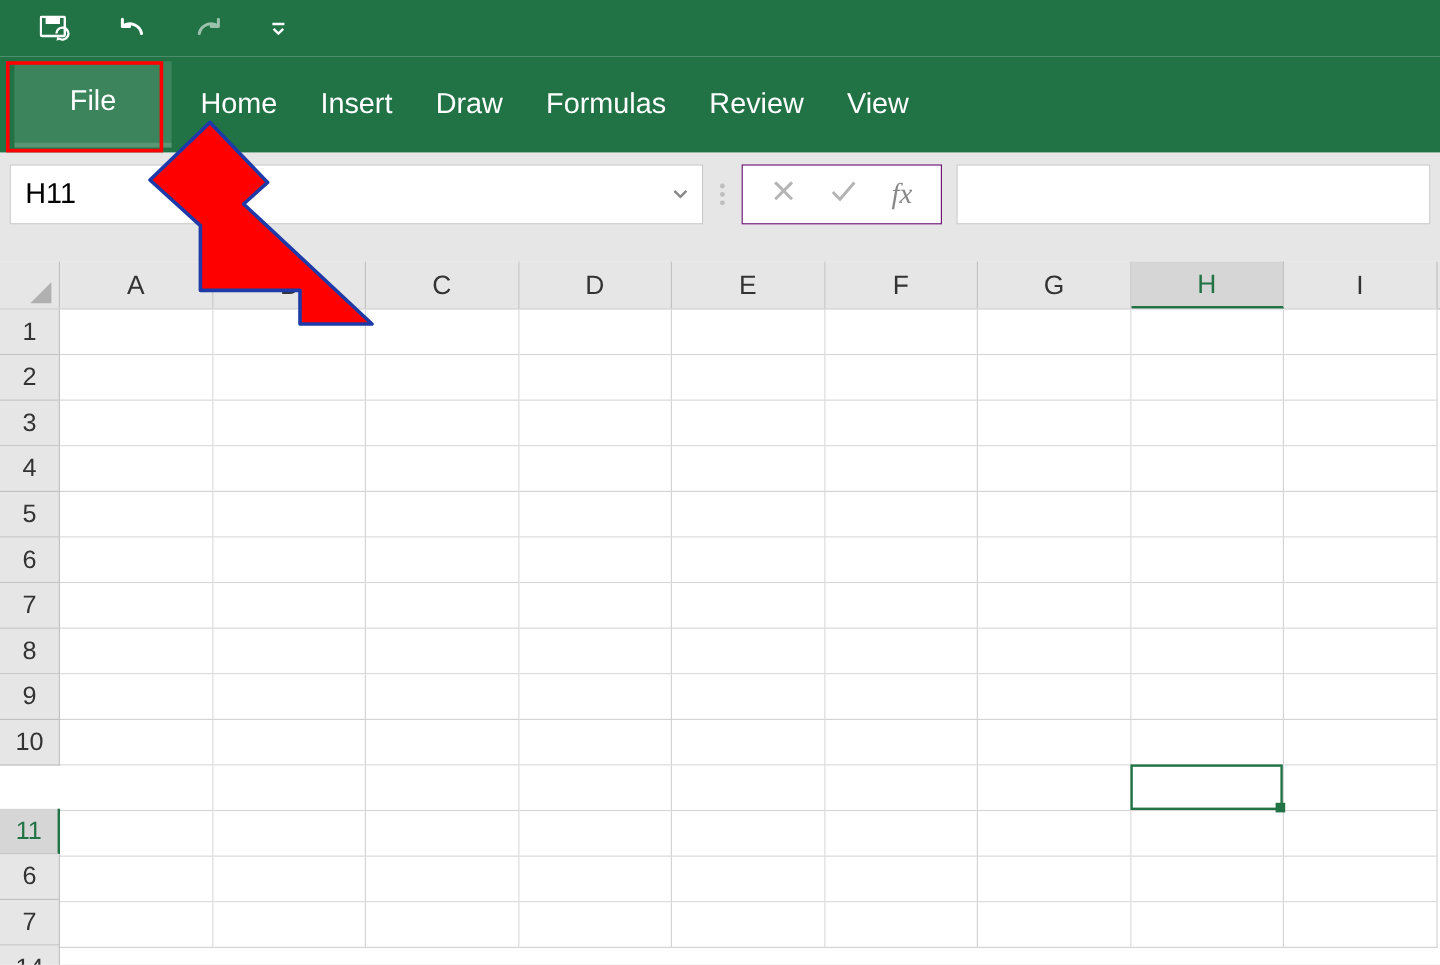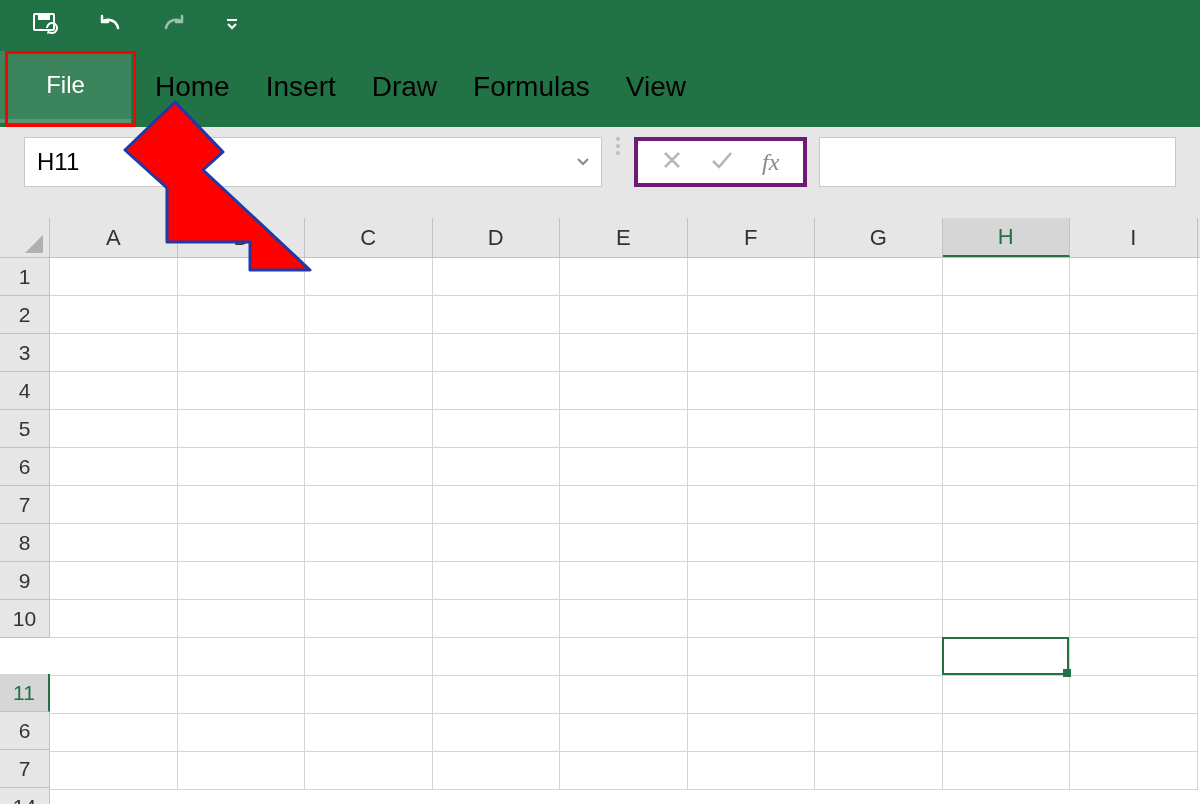--- a/index.html
+++ b/index.html
@@ -35,51 +35,52 @@
     position: relative;
   }
   .file-tab {
     width: 131px;
     display: flex;
     align-items: center;
     justify-content: center;
     color: #fff;
     font-size: 24px;
     background: rgba(255,255,255,0.12);
-    margin: 0 6px 0 0;
+    margin: 0 6px 0 12px;
     height: 72px;
     margin-top: 4px;
     border-bottom: 4px solid rgba(255,255,255,0.15);
     position: relative;
   }
   .file-highlight {
     position: absolute;
     top: 51px;
     left: 5px;
     width: 131px;
     height: 76px;
     border: 3px solid #ff0000;
     pointer-events: none;
     z-index: 50;
   }
   .tab {
-    color: #000000;
-    font-size: 28px;
+    color: #ffffff;
+    font-size: 24px;
     display: flex;
     align-items: center;
     padding: 0 18px;
     cursor: pointer;
     height: 80px;
     justify-content: flex-end;
   }
   .formula-row {
     height: 70px;
     background: #e6e6e6;
     display: flex;
-    padding: 10px 24px;
+    align-items: center;
+    padding: 10px 8px;
     gap: 12px;
   }
   .name-box {
     width: 578px;
     height: 50px;
     background: #fff;
     border: 1px solid #c8c8c8;
     display: flex;
     align-items: center;
     justify-content: space-between;
@@ -96,21 +97,21 @@
     letter-spacing: 0;
     display:flex;
     flex-direction:column;
     gap:3px;
     padding:0 2px;
   }
   .divider-dots span{width:4px;height:4px;border-radius:50%;background:#bdbdbd;display:block;}
   .formula-actions {
     height: 50px;
     background: #fff;
-    border: 4px solid #701a75;
+    border: 1px solid #701a75;
     display: flex;
     align-items: center;
     gap: 28px;
     padding: 0 24px;
   }
   .formula-actions .act {
     color: #b5b5b5;
     font-size: 24px;
   }
   .fx-label {
@@ -257,20 +258,23 @@
       <span>Home</span>
     </div>
   <div class="tab">
       <span>Insert</span>
     </div>
   <div class="tab">
       <span>Draw</span>
     </div>
   <div class="tab">
       <span>Formulas</span>
+    </div>
+  <div class="tab">
+      <span>Review</span>
     </div>
   <div class="tab">
       <span>View</span>
     </div>
 </div>
 
 <div class="file-highlight"></div>
 
 <div class="formula-row">
   <div class="name-box">

